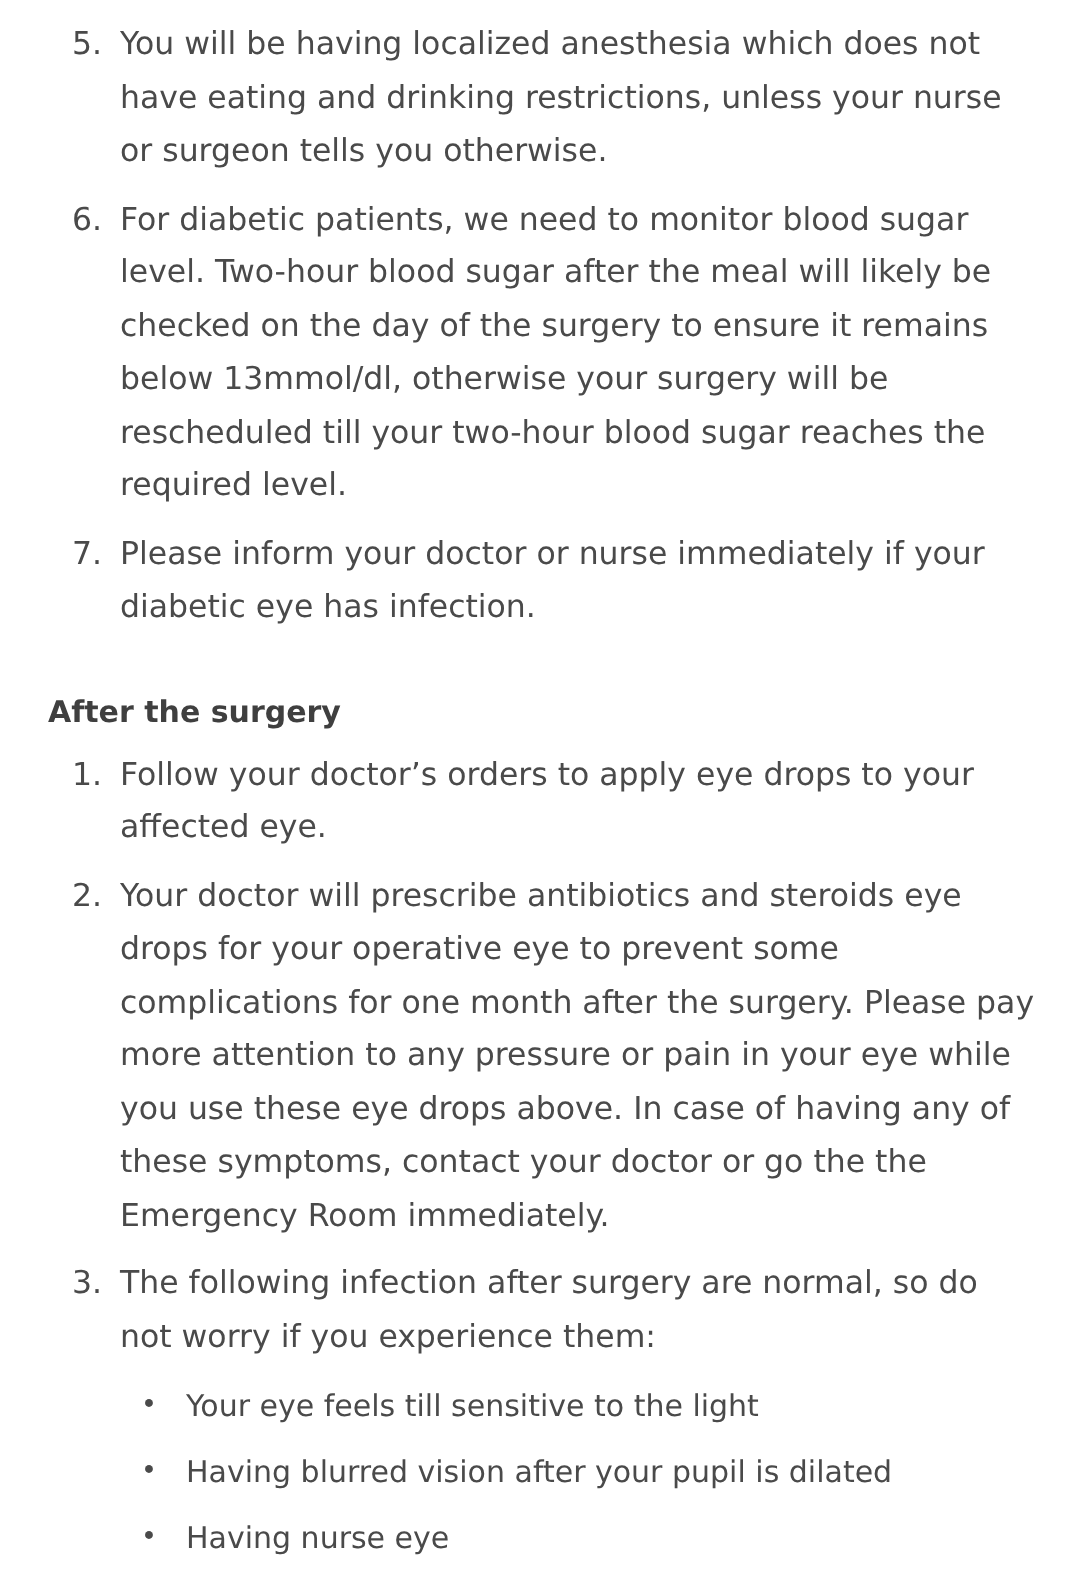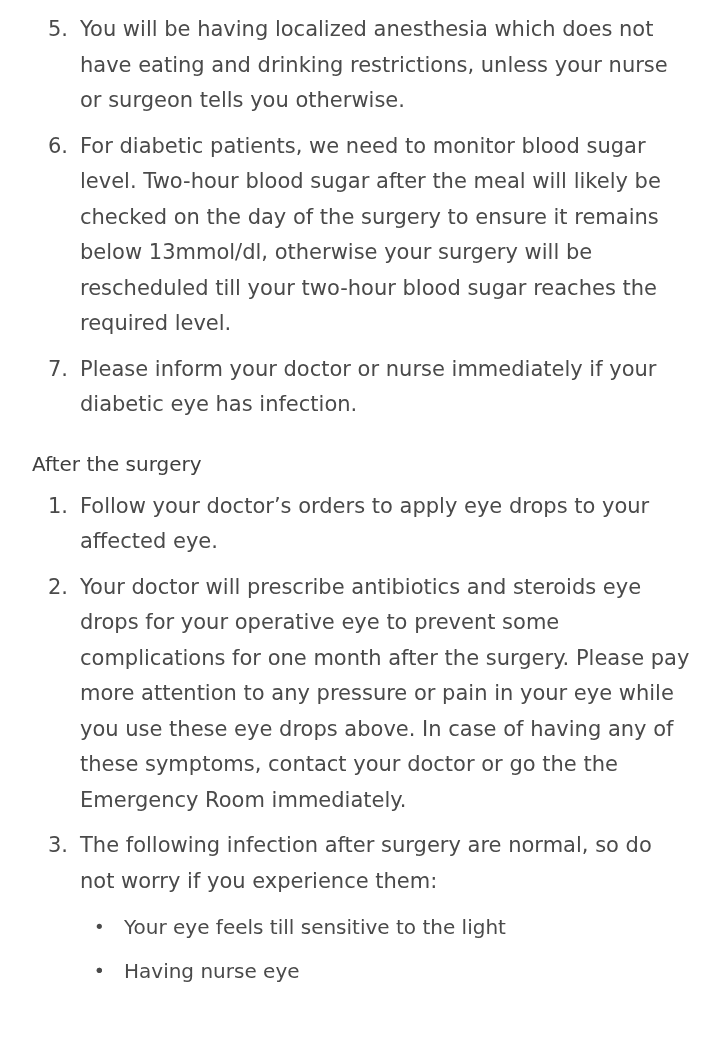--- a/index.html
+++ b/index.html
@@ -39,23 +39,23 @@
     left: 0;
     top: 0;
     width: 38px;
     text-align: right;
     color: #4a4a4a;
     font-size: 21px;
     line-height: 35.5px;
   }
   .section-heading {
     font-size: 20px;
-    font-weight: normal;
+    font-weight: bold;
     color: #3f3f3f;
-    margin: 26px 0 10px 2px;
+    margin: 36px 0 10px 2px;
     line-height: 30px;
   }
   ul.bullets {
     list-style: none;
     margin: 6px 0 0 0;
     padding: 0;
   }
   ul.bullets > li {
     position: relative;
     padding-left: 44px;
@@ -106,20 +106,21 @@
     <li>
       <span class="num">3.</span>
       <span>The following infection after surgery are normal, so do not worry if you experience them:</span>
       <ul class="bullets">
         <li>
           <span class="dot">•</span>
           <span>Your eye feels till sensitive to the light</span>
         </li>
         <li>
           <span class="dot">•</span>
+          <span>Having blurred vision after your pupil is dilated</span>
         </li>
         <li>
           <span class="dot">•</span>
           <span>Having nurse eye</span>
         </li>
       </ul>
     </li>
   </ol>
 
 </div>

